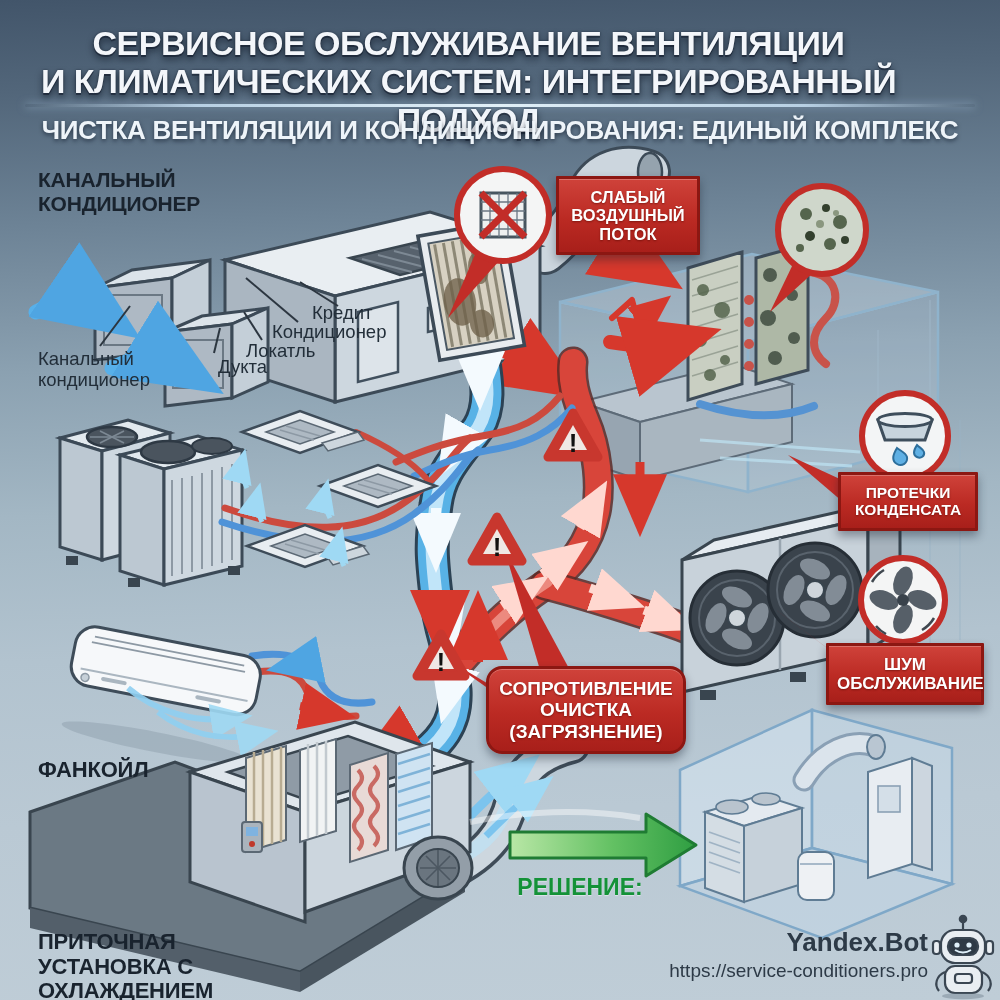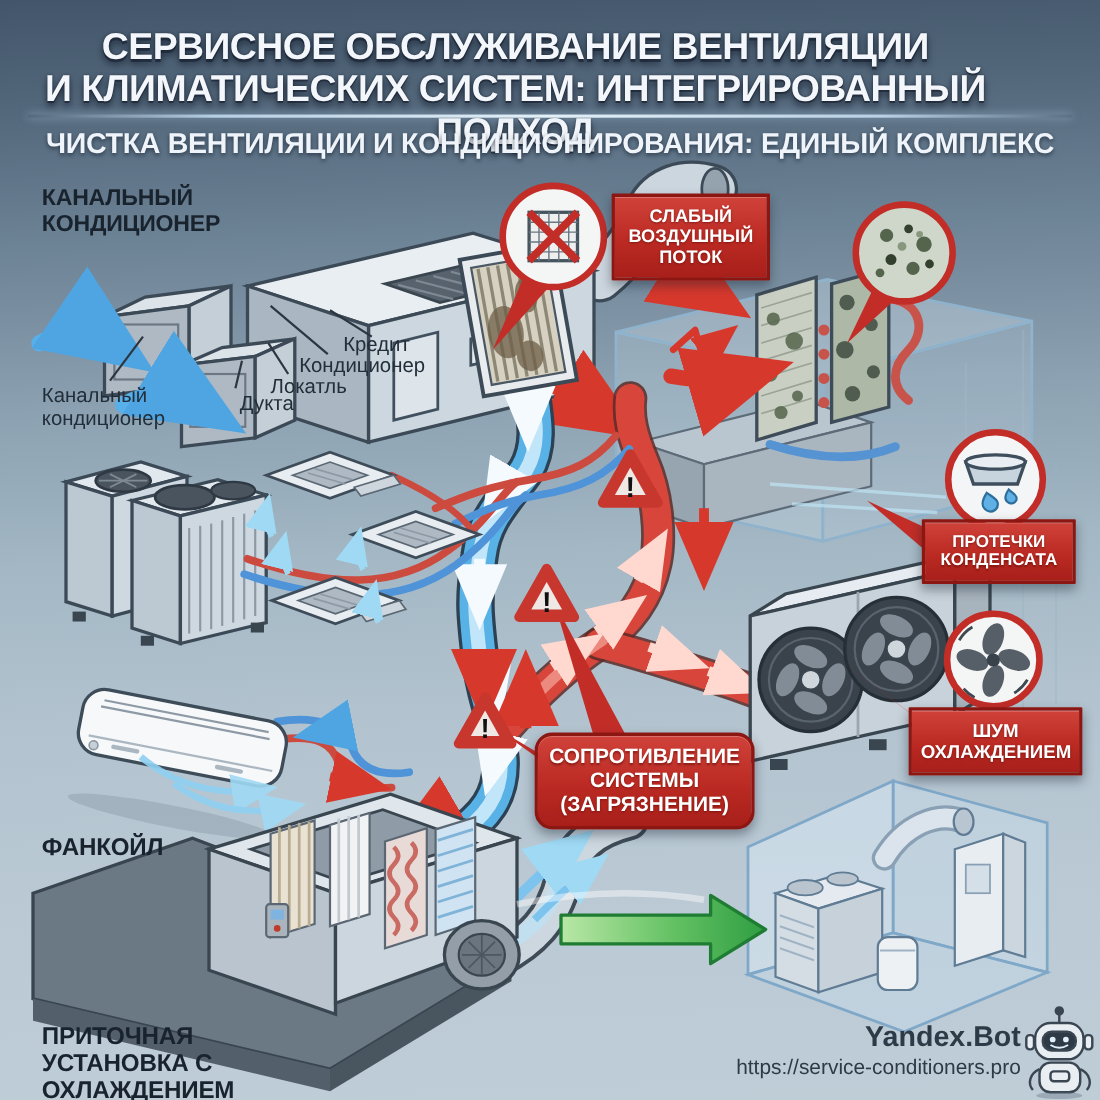--- a/index.html
+++ b/index.html
@@ -553,22 +553,23 @@
 <div class="abs annot" style="left:192px;top:356px;margin-left:26px;">Дукта</div>
 <div class="abs annot" style="left:246px;top:340px;">Локатль</div>
 <div class="abs annot" style="left:272px;top:321px;">Кондиционер</div>
 <div class="abs annot" style="left:312px;top:302px;">Кредит</div>
 
 <div class="abs seclabel" style="left:38px;top:758px;font-size:22px;">ФАНКОЙЛ</div>
 <div class="abs seclabel" style="left:38px;top:930px;width:268px;font-size:22px;">ПРИТОЧНАЯ УСТАНОВКА С ОХЛАЖДЕНИЕМ</div>
 
 <div class="abs alert" style="left:556px;top:176px;width:122px;font-size:16.5px;">СЛАБЫЙ ВОЗДУШНЫЙ ПОТОК</div>
 <div class="abs alert" style="left:838px;top:472px;width:118px;font-size:15.5px;">ПРОТЕЧКИ КОНДЕНСАТА</div>
-<div class="abs alert" style="left:826px;top:643px;width:136px;font-size:17px;">ШУМ ОХЛАЖДЕНИЕМ</div>
-<div class="abs alert" style="left:486px;top:666px;width:178px;font-size:19px;border-radius:16px;">СОПРОТИВЛЕНИЕ СИСТЕМЫ (ЗАГРЯЗНЕНИЕ)</div>
-
+<div class="abs alert" style="left:826px;top:643px;width:136px;font-size:17px;">ШУМ ОБСЛУЖИВАНИЕ</div>
+<div class="abs alert" style="left:486px;top:666px;width:178px;font-size:19px;border-radius:16px;">СОПРОТИВЛЕНИЕ ОЧИСТКА (ЗАГРЯЗНЕНИЕ)</div>
+
+<div class="abs sol-accent" style="left:455px;top:874px;width:250px;">РЕШЕНИЕ:</div>
 
 <div class="abs attr">
   <div class="l1">Yandex.Bot</div>
   <div class="l3">https://service-conditioners.pro</div>
 </div>
 
 </div>
 
 </body></html>

